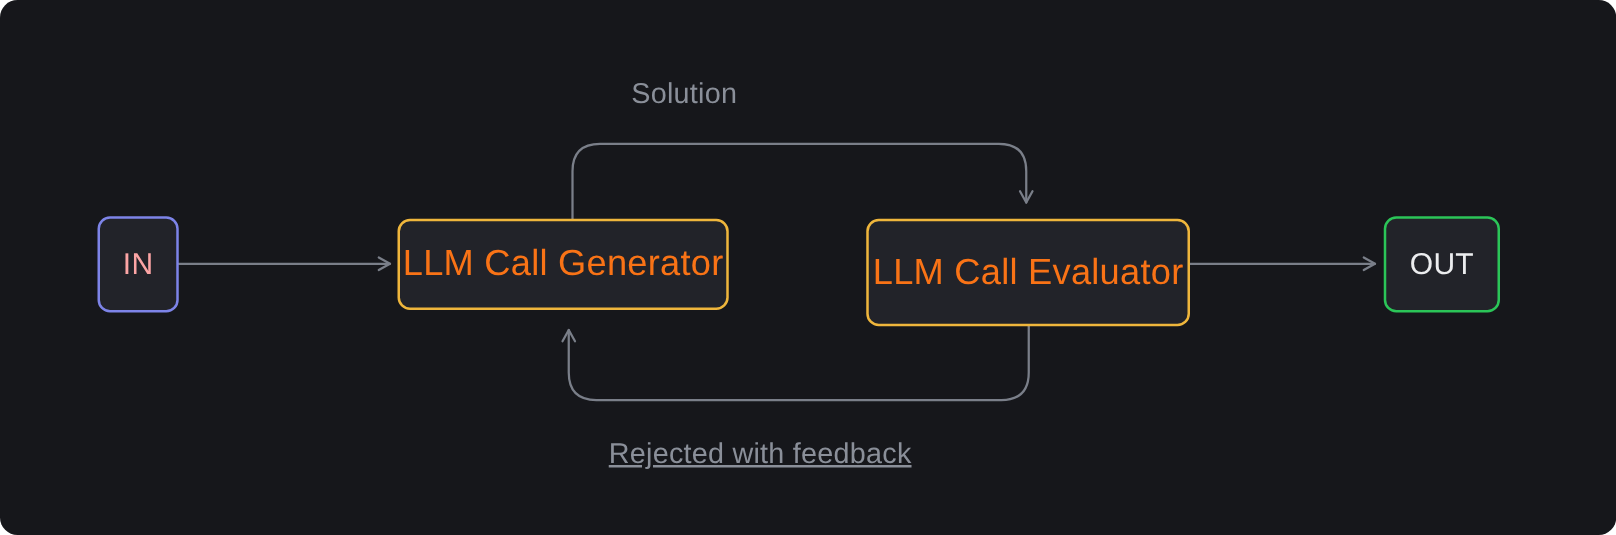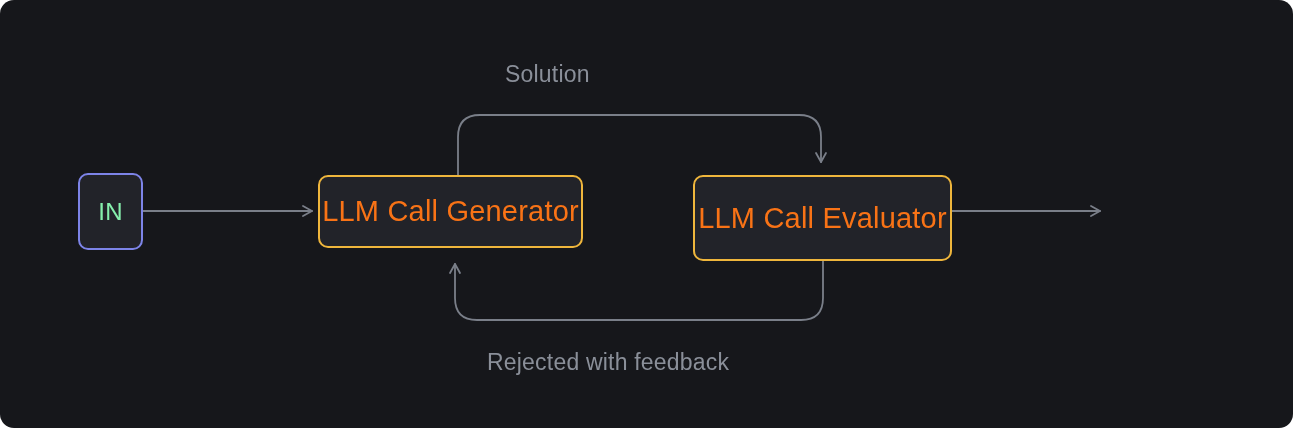--- a/index.html
+++ b/index.html
@@ -37,34 +37,34 @@
     border: 2px solid #888;
     border-radius: 10px;
     display: flex;
     align-items: center;
     justify-content: center;
     color: #f97316;
     font-size: 29px;
     letter-spacing: 0.2px;
     white-space: nowrap;
   }
-  .node-in  { left: 78px;  top: 173px; width: 65px;  height: 77px; border-color: #7D84E8; font-size: 24px; color: #86efac; }
+  .node-in  { left: 78px;  top: 173px; width: 65px;  height: 77px; border-color: #7D84E8; font-size: 24px; color: #fca5a5; }
   .node-gen { left: 318px; top: 175px; width: 265px; height: 73px; border-color: #EFB63C; }
   .node-eval{ left: 693px; top: 175px; width: 259px; height: 86px; border-color: #EFB63C; }
   .node-out { left: 1107px; top: 173px; width: 93px; height: 77px; border-color: #2BC558; font-size: 24px; color: #ECEDEF; }
   .edge-label {
     position: absolute;
     color: #8A8F99;
     font-size: 23px;
     letter-spacing: 0.2px;
     white-space: nowrap;
   }
   .label-solution { left: 505px; top: 61px;  width: 250px; }
   .label-accepted { left: 929px; top: 229px; width: 200px; }
-  .label-rejected { left: 487px; top: 349px; width: 300px; }
+  .label-rejected { left: 487px; top: 349px; width: 300px; text-decoration: underline; }
 </style>
 </head>
 <body>
 
 <div class="stage">
 
   <svg class="edges-layer" viewBox="0 0 1293 428" xmlns="http://www.w3.org/2000/svg">
     <defs>
       <marker id="arrowhead" viewBox="0 0 14 14" refX="12" refY="7" markerWidth="14" markerHeight="14" markerUnits="userSpaceOnUse" orient="auto">
         <path class="edge" d="M3,2 L12,7 L3,12"></path>
@@ -85,19 +85,22 @@
   </div>
 
   <div class="node node-gen">
     <span>LLM Call Generator</span>
   </div>
 
   <div class="node node-eval">
     <span>LLM Call Evaluator</span>
   </div>
 
+  <div class="node node-out">
+    <span>OUT</span>
+  </div>
 
   <div class="edge-label label-solution">Solution</div>
 
 
   <div class="edge-label label-rejected">Rejected with feedback</div>
 
 </div>
 
 </body></html>

